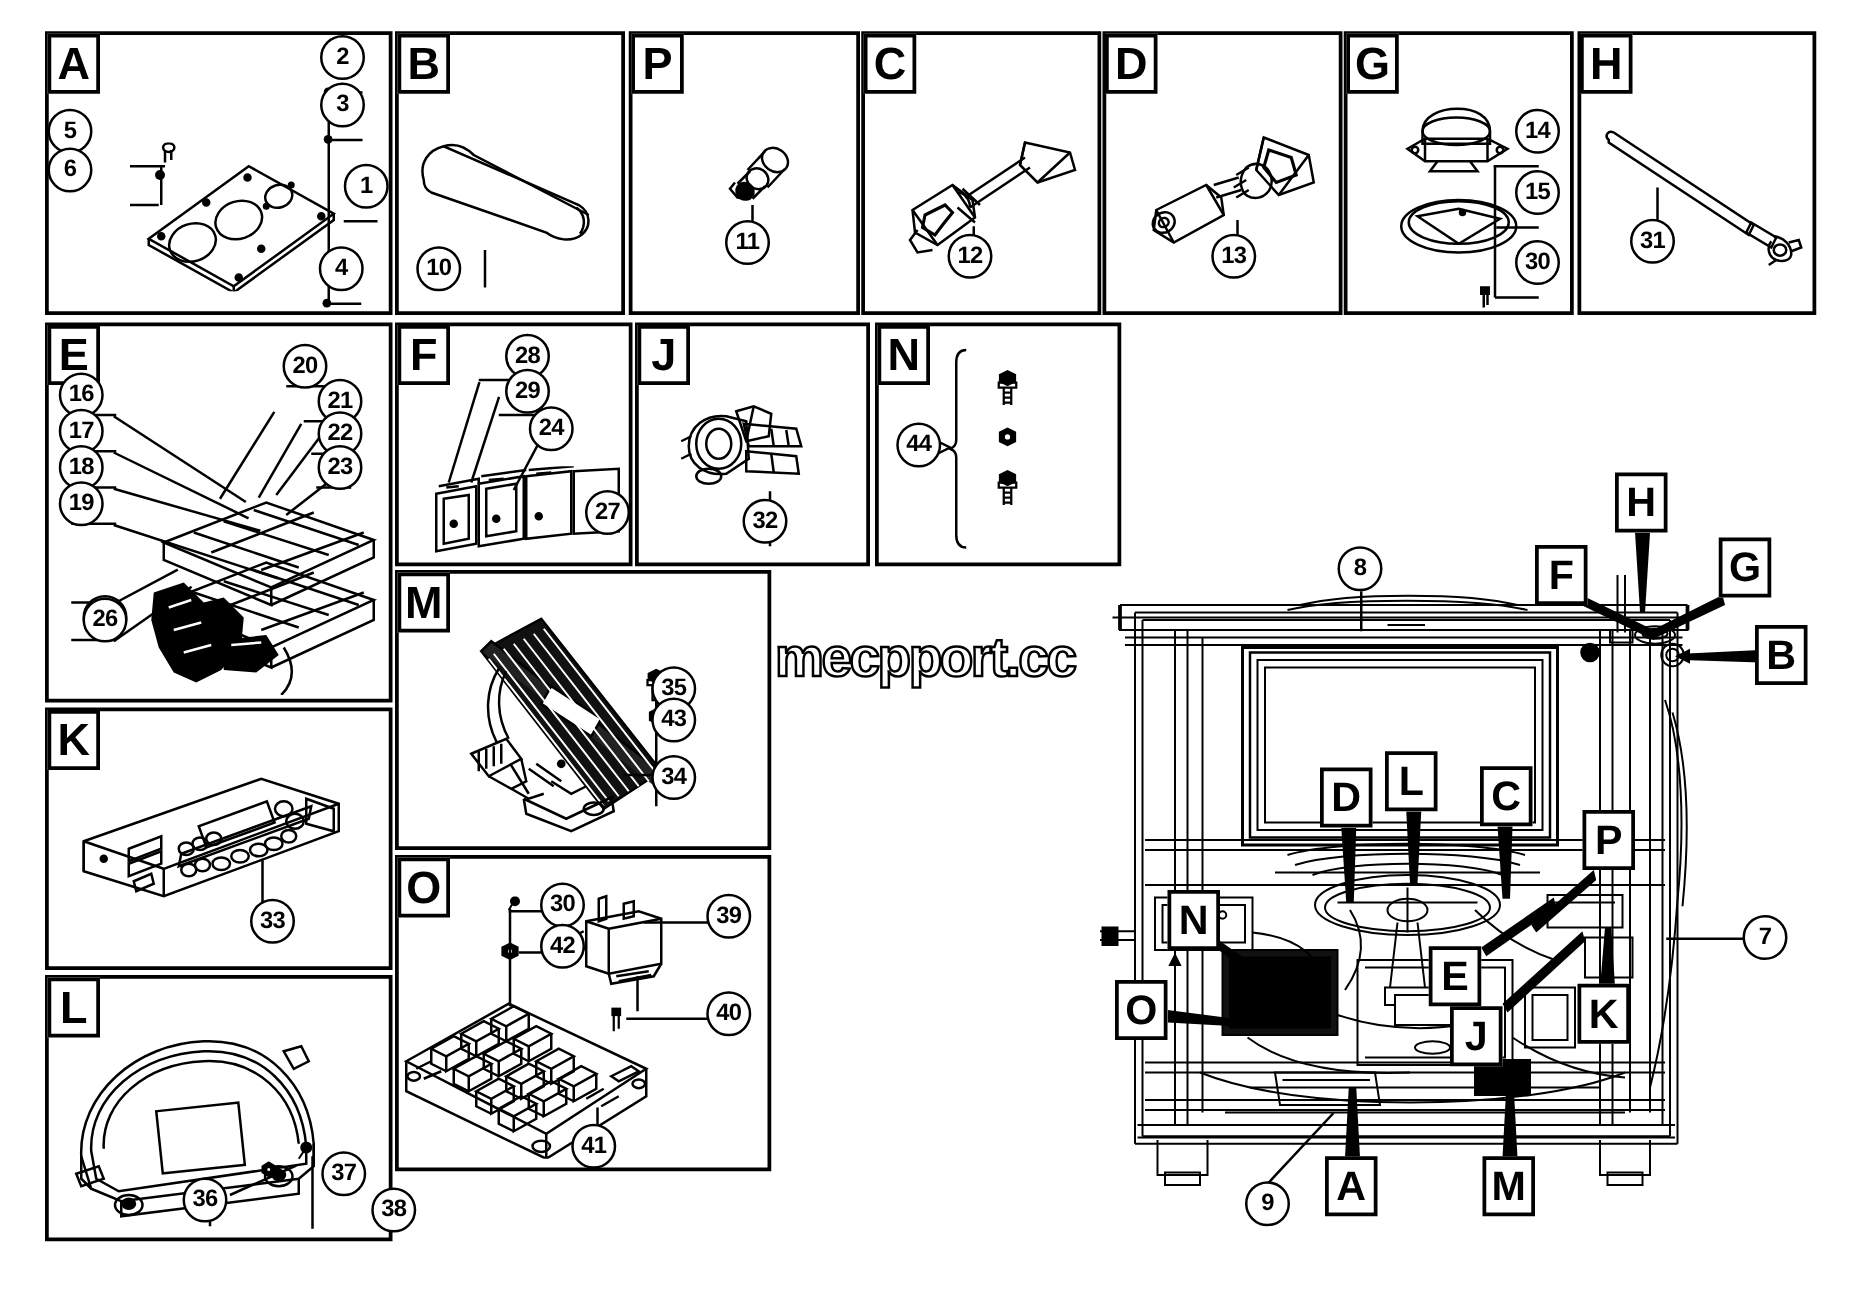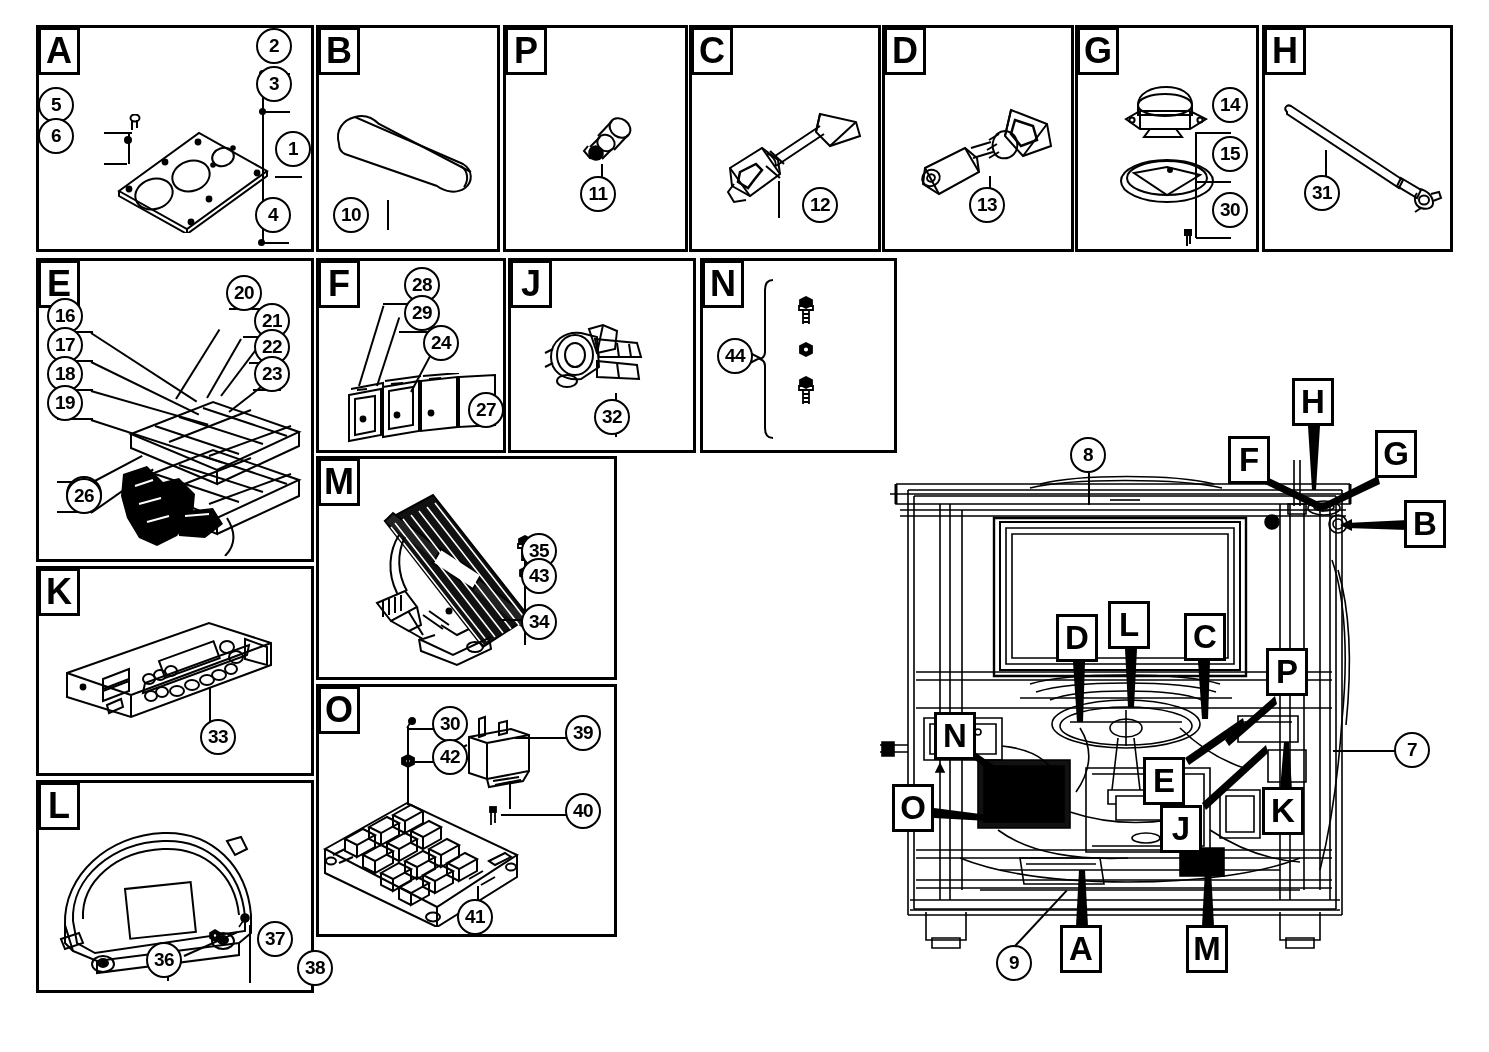--- a/index.html
+++ b/index.html
@@ -157,21 +157,21 @@
           <path d="M52,42 L70,68 M20,62 L40,90"></path>
           <path d="M30,66 L46,58 L52,64 L44,74 L38,82 L28,76 Z" stroke-width="2.5"></path>
           <path d="M24,78 L18,86 L24,96 L36,94"></path>
           <path d="M56,48 C62,48 66,54 66,60"></path>
           <path d="M60,45 L74,58 M56,60 L70,72"></path>
         </g>
       </svg>
     </div>
     <div class="ln lnv" style="left:86px;top:153px;height:37px;"></div>
   </div>
-  <div class="bub m" style="left:758px;top:187px;margin-left:44px;">12</div>
+  <div class="bub m" style="left:758px;top:187px;">12</div>
 
   <div class="panel" style="left:882px;top:25px;width:192px;height:227px;">
     <div class="panel-letter pl-lg">D</div>
     <div class="art" style="left:16px;top:72px;">
       <svg width="165" height="110" viewBox="0 0 165 110">
         <g fill="none" stroke="#000" stroke-width="2">
           <path d="M110,10 L146,24 L150,46 L122,56 L104,36 Z"></path>
           <path d="M110,10 L104,36 M146,24 L122,56"></path>
           <path d="M114,20 L132,26 L136,40 L120,46 L110,34 Z" stroke-width="2.5"></path>
           <path d="M96,34 C104,28 114,32 116,42 C118,52 110,60 100,58 C92,56 88,44 96,34 Z"></path>
@@ -876,15 +876,16 @@
       </svg>
   </div>
 
   <div class="ltag" style="left:1186px;top:925px;">M</div>
   <div class="ptr" style="left:1194px;top:870px;">
     <svg width="26" height="58">
         <polygon points="8,56 20,56 17,0 11,0" fill="#000"></polygon>
       </svg>
   </div>
 
+  <div id="wm-outline">mecpport.cc</div>
 
 
 </div>
 
 </body></html>

